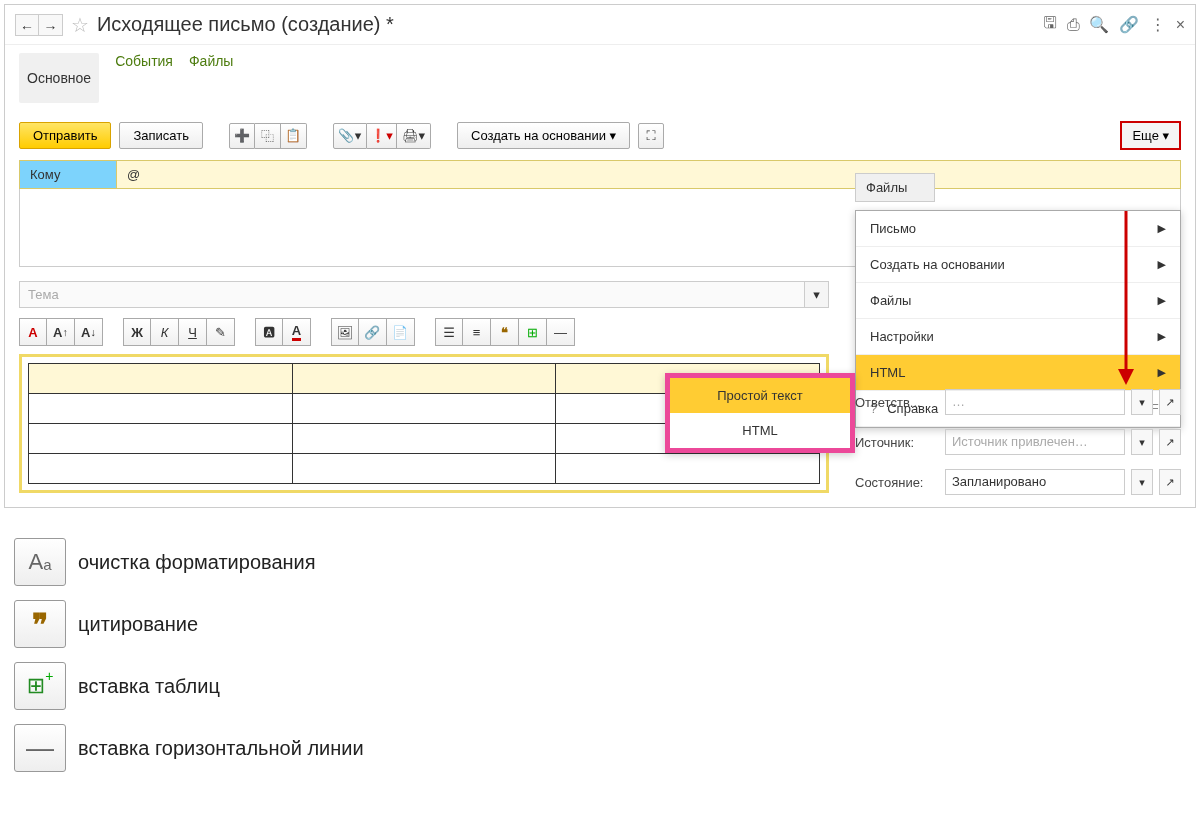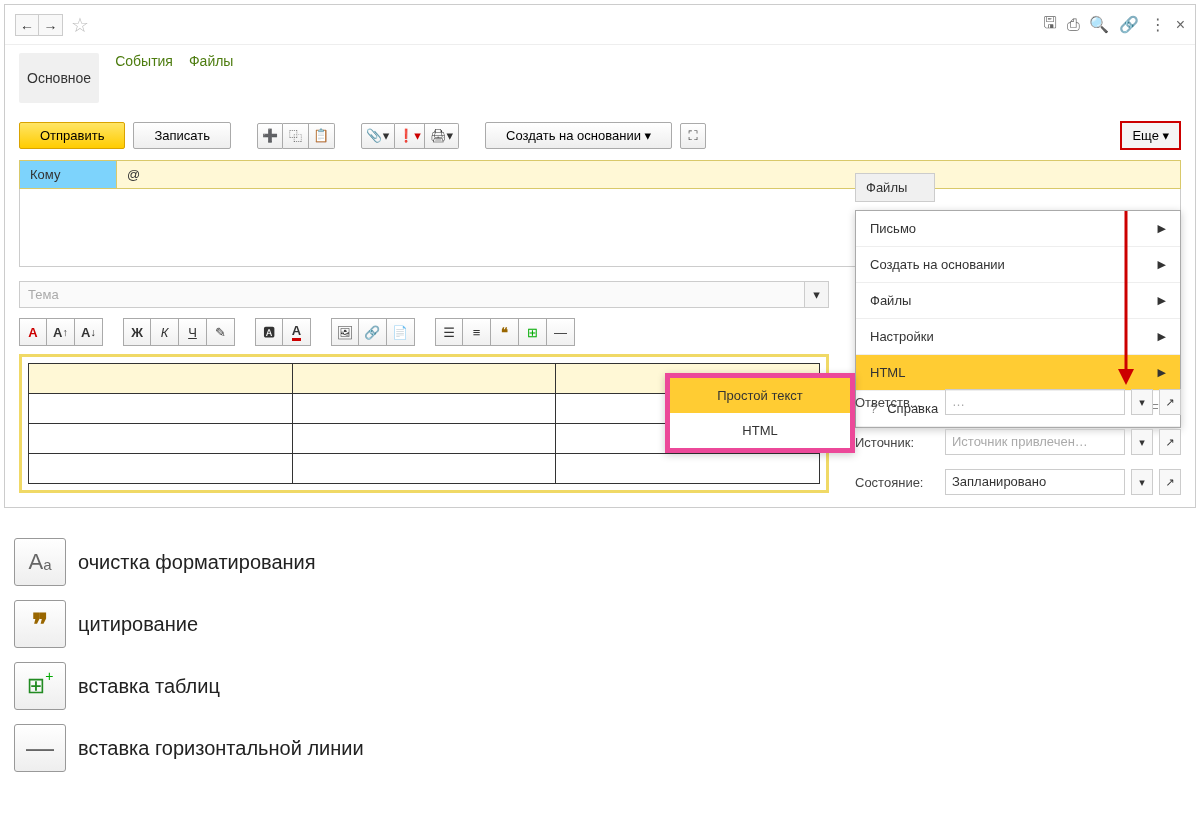--- a/index.html
+++ b/index.html
@@ -9,21 +9,21 @@
 .nav-btn { width: 24px; height: 22px; border: 1px solid #ccc; background: #f8f8f8; display: flex; align-items: center; justify-content: center; cursor: pointer; font-size: 14px; }
 .nav-btn + .nav-btn { border-left: none; }
 .star { margin: 0 8px; color: #bbb; font-size: 20px; cursor: pointer; }
 .title-text { font-size: 20px; font-weight: normal; color: #333; }
 .titlebar-right { margin-left: auto; display: flex; gap: 10px; align-items: center; }
 .titlebar-right span { cursor: pointer; color: #666; font-size: 16px; }
 .tabs { display: flex; gap: 16px; padding: 8px 14px; }
 .tab { color: #4d7c0f; cursor: pointer; font-size: 14px; }
 .tab.active { color: #333; text-decoration: none; background: #f0f0f0; padding: 17px 8px; border-radius: 2px; }
 .toolbar { display: flex; align-items: center; gap: 8px; padding: 10px 14px; }
-.btn { border: 1px solid #aaa; background: linear-gradient(#fff,#eee); padding: 5px 20px; cursor: pointer; font-size: 13px; border-radius: 2px; }
+.btn { border: 1px solid #aaa; background: linear-gradient(#fff,#eee); padding: 5px 13px; cursor: pointer; font-size: 13px; border-radius: 2px; }
 .btn.primary { background: linear-gradient(#ffe566,#ffcc00); border-color: #d9a300; }
 .icon-btn { width: 26px; height: 26px; border: 1px solid #aaa; background: linear-gradient(#fff,#eee); display: inline-flex; align-items: center; justify-content: center; cursor: pointer; border-radius: 2px; font-size: 13px; }
 .icon-group { display: flex; }
 .icon-group .icon-btn { border-radius: 0; }
 .icon-group .icon-btn + .icon-btn { border-left: none; }
 .icon-group .icon-btn:first-child { border-radius: 2px 0 0 2px; }
 .icon-group .icon-btn:last-child { border-radius: 0 2px 2px 0; }
 .spacer { flex: 1; }
 .more-btn { border: 2px solid #cc0000; background: #f5f5f5; padding: 5px 10px; cursor: pointer; font-size: 13px; }
 .to-row { display: flex; margin: 0 14px; }
@@ -65,20 +65,21 @@
 </style>
 </head>
 <body>
 
 <div class="app">
 
   <div class="titlebar">
     <div class="nav-btn">←</div>
     <div class="nav-btn">→</div>
     <span class="star">☆</span>
+    <span class="title-text">Исходящее письмо  (создание) *</span>
     <div class="titlebar-right">
       <span>🖫</span>
       <span>⎙</span>
       <span>🔍</span>
       <span>🔗</span>
       <span>⋮</span>
       <span>×</span>
     </div>
   </div>
 

